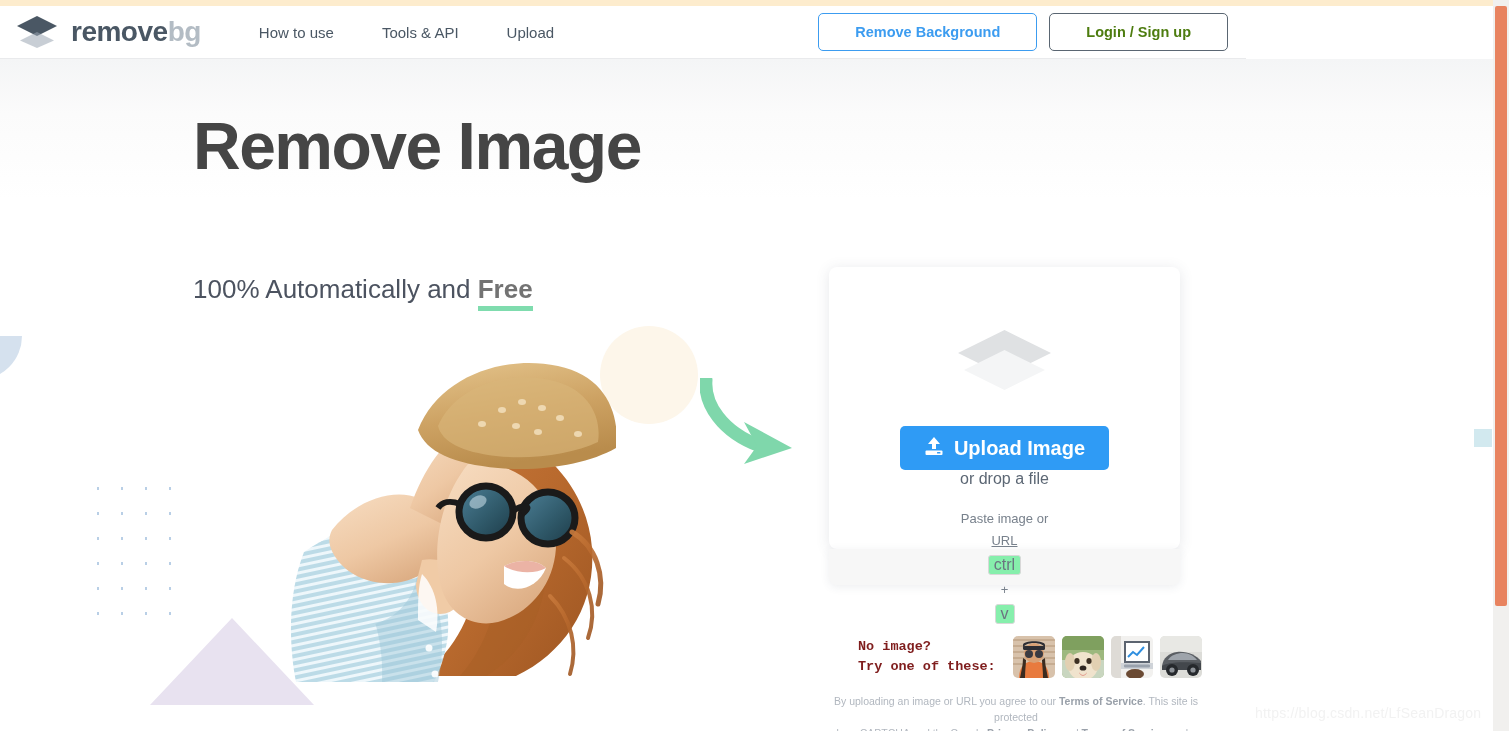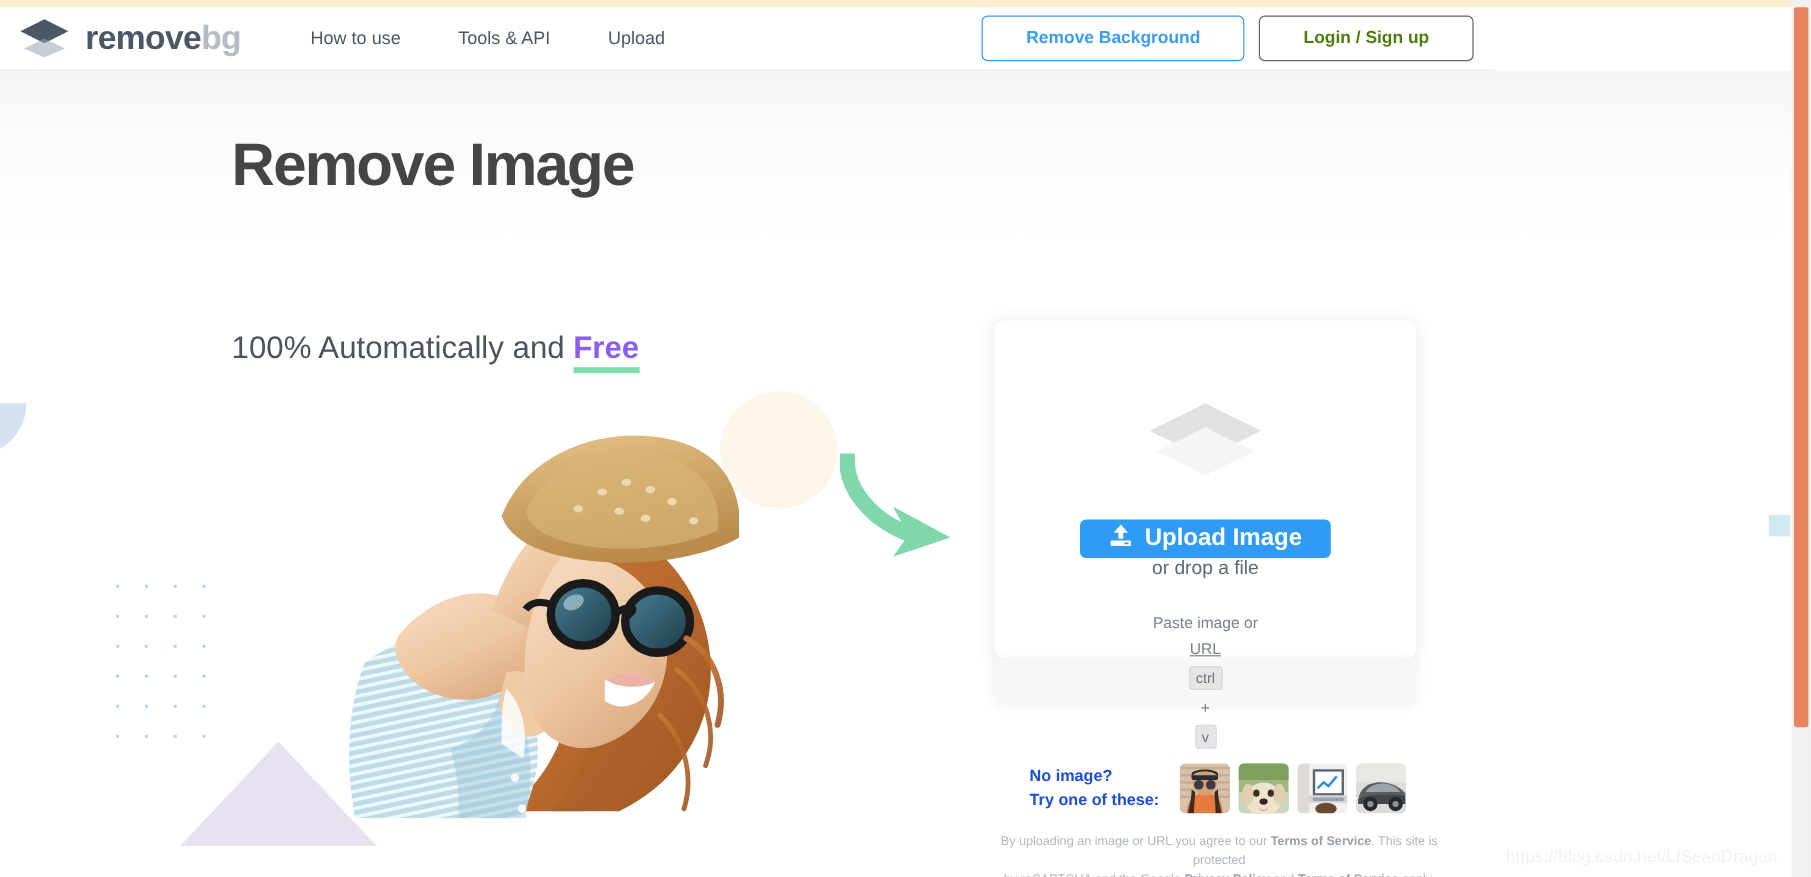--- a/index.html
+++ b/index.html
@@ -161,38 +161,38 @@
     border-right: 82px solid transparent;
     border-bottom: 87px solid #e8e2f0;
   }
   .deco-arrow { left: 700px; top: 378px; }
 
   
   .hero-title {
     position: absolute;
     left: 193px; top: 108px;
     width: 620px;
-    font-size: 50px;
+    font-size: 66px;
     font-weight: bold;
     line-height: 1.18;
     letter-spacing: -1.5px;
     color: #454545;
     z-index: 5;
   }
   .hero-sub {
     position: absolute;
     left: 193px; top: 274px;
     font-size: 26px;
     color: #4c5360;
     z-index: 5;
     white-space: nowrap;
   }
   .hero-sub .free {
     font-weight: bold;
-    color: #8b5cf6;
+    color: #737373;
     border-bottom: 5px solid #7fdcae;
     padding-bottom: 2px;
   }
 
   
   .hero-photo {
     position: absolute;
     left: 186px; top: 352px;
     width: 430px;
     height: 330px;
@@ -215,21 +215,21 @@
     flex-direction: column;
     align-items: center;
     justify-content: center;
   }
   .stack-icon { margin-bottom: 30px; }
   .btn-upload {
     background: #2f9bf5;
     color: #ffffff;
     border: none;
     border-radius: 5px;
-    height: 32px;
+    height: 44px;
     padding: 0 24px;
     font-size: 20px;
     font-weight: bold;
     font-family: inherit;
     display: flex;
     align-items: center;
     gap: 10px;
     cursor: pointer;
     white-space: nowrap;
   }
@@ -257,45 +257,46 @@
     flex-direction: column;
   }
   .card-footer .url-link {
     color: #78818c;
     text-decoration: underline;
     cursor: pointer;
   }
   .kbd {
     display: inline-block;
     border: 1px solid #d8d8d8;
-    background: #e5e5e5;
+    background: #86efac;
     border-radius: 3px;
     padding: 1px 5px;
-    font-size: 12px;
+    font-size: 16px;
     color: #6b7480;
     line-height: 16px;
     cursor: pointer;
   }
   .plus { font-size: 13px; color: #78818c; }
 
   
   .samples {
     position: absolute;
     left: 858px; top: 636px;
     display: flex;
     align-items: center;
     gap: 17px;
     z-index: 10;
   }
   .samples-label {
     font-size: 13.5px;
     font-weight: bold;
-    color: #1d4ed8;
+    color: #7f1d1d;
     line-height: 1.45;
     white-space: nowrap;
+    font-family: Liberation Mono, monospace;
   }
   .thumbs { display: flex; gap: 7px; }
   .thumb {
     width: 42px; height: 42px;
     border-radius: 5px;
     overflow: hidden;
     cursor: pointer;
     display: block;
   }
 

